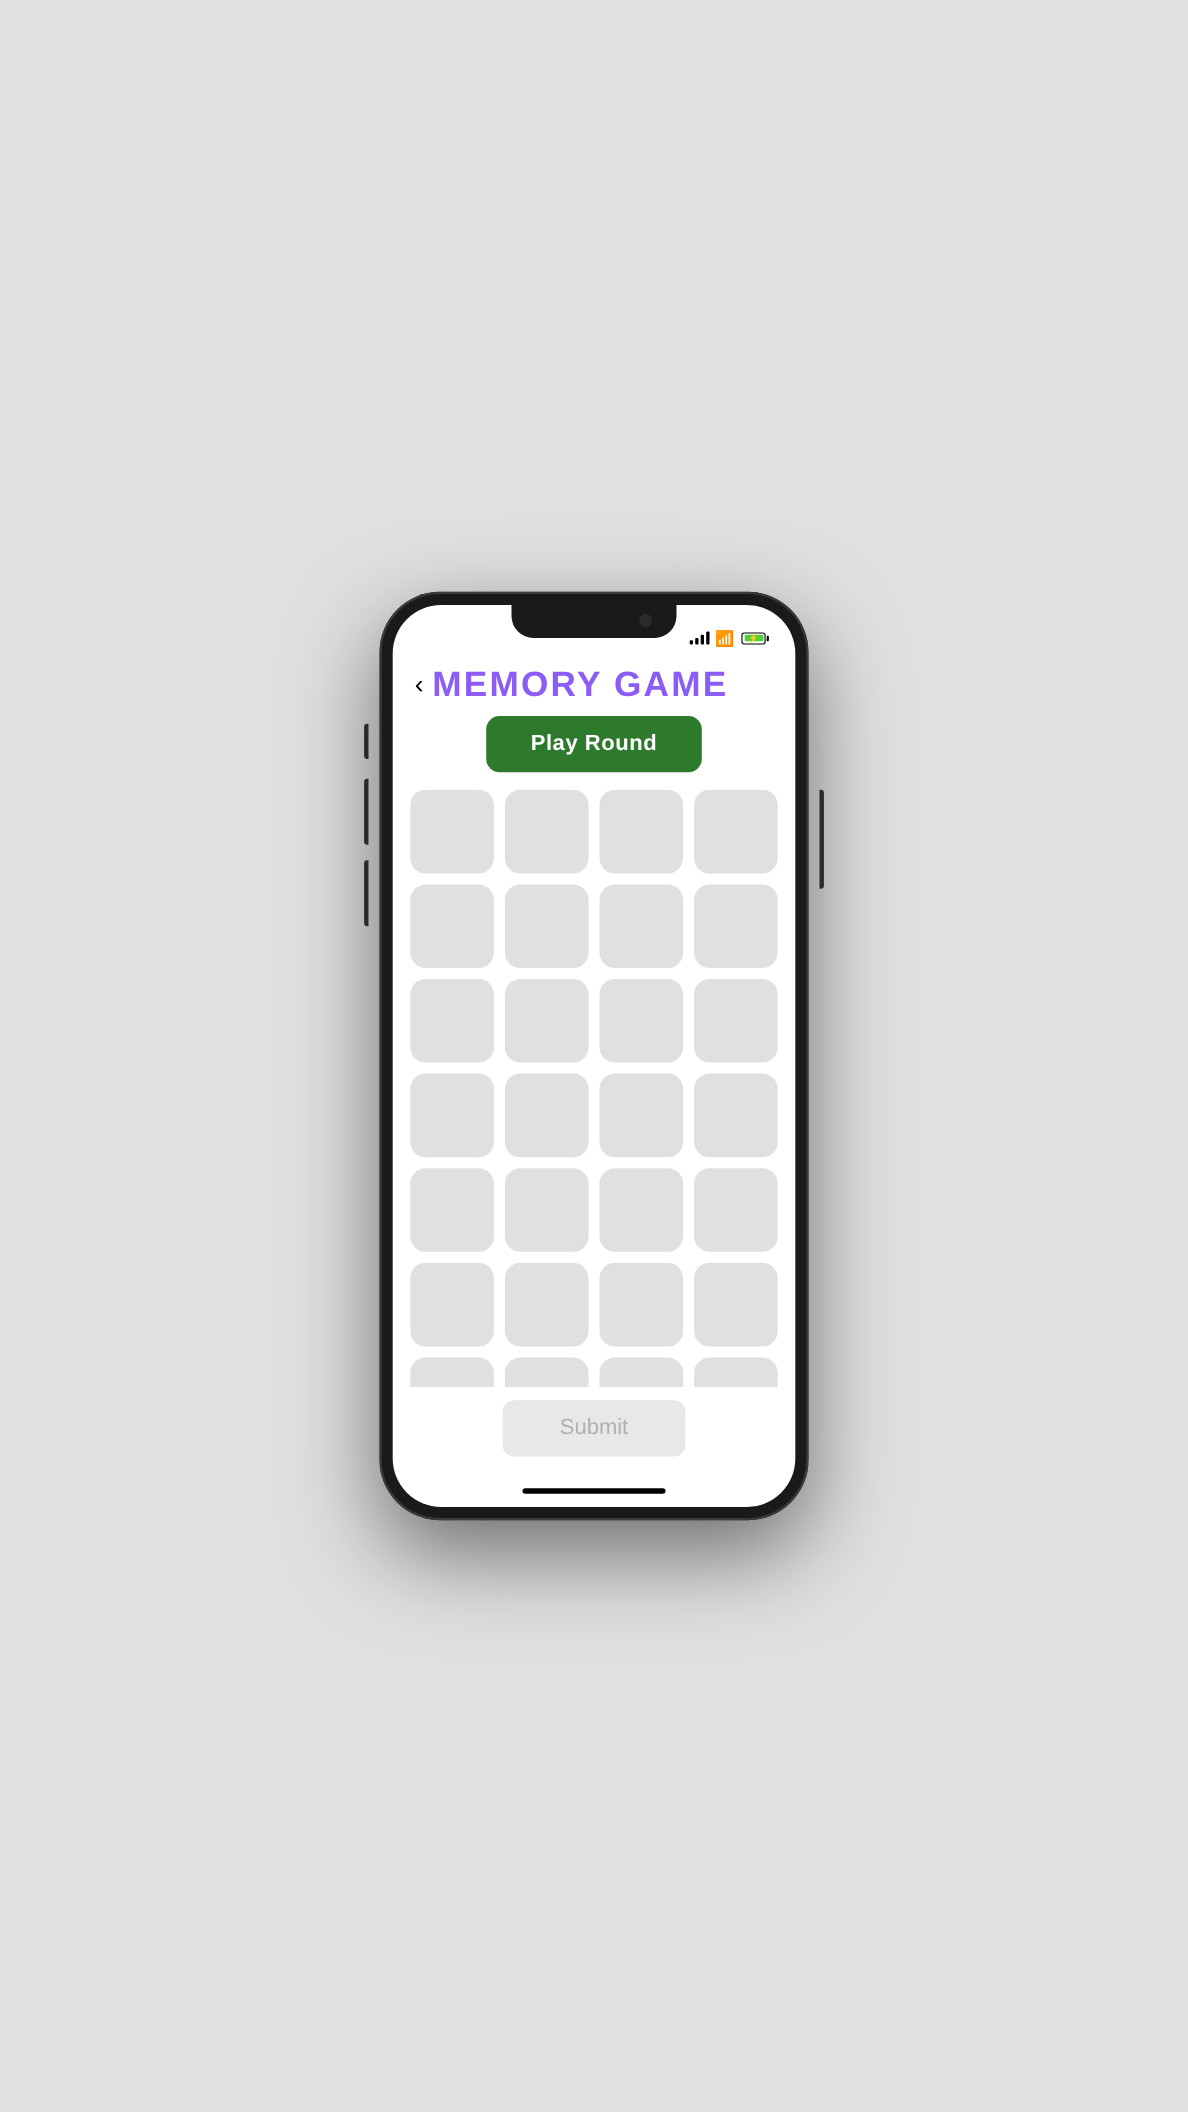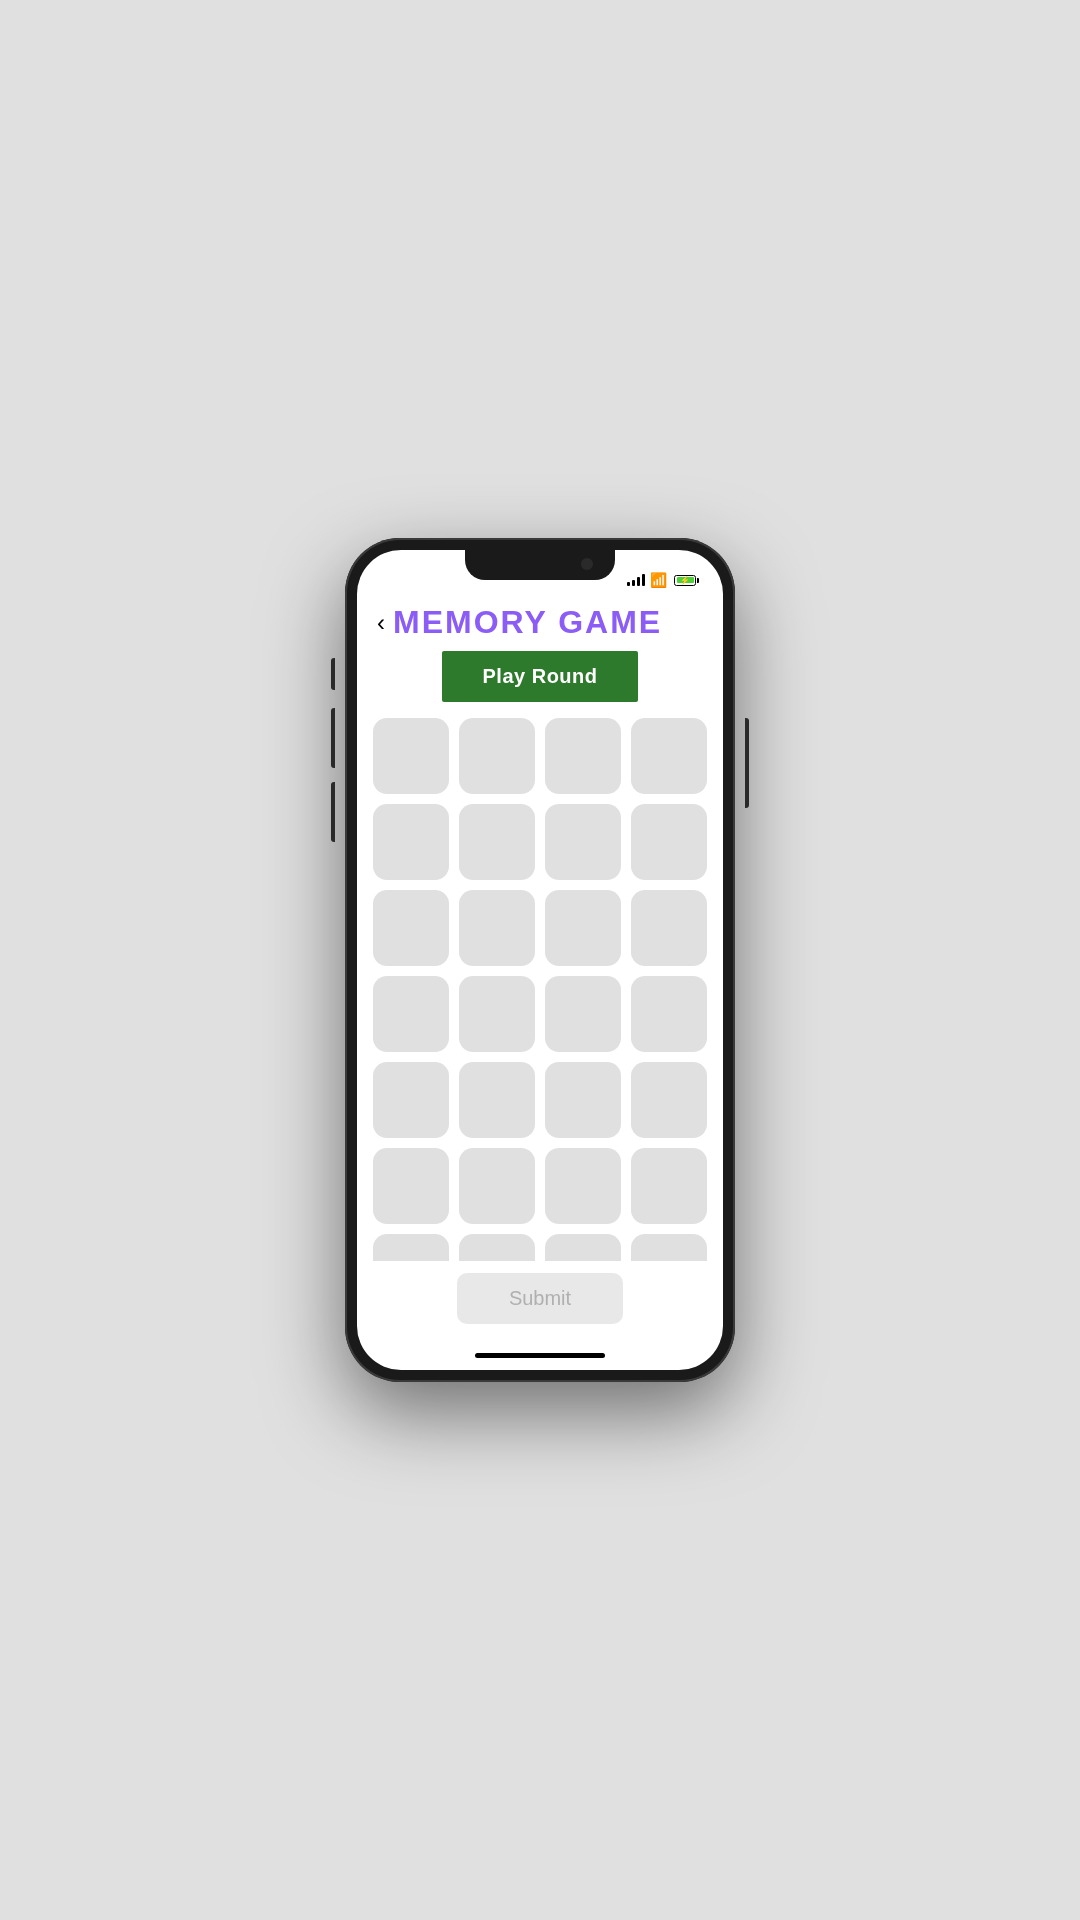--- a/index.html
+++ b/index.html
@@ -178,21 +178,21 @@
       display: flex;
       justify-content: center;
       padding: 0 20px 16px;
       flex-shrink: 0;
     }
 
     .play-round-btn {
       background: #2d7a2d;
       color: #fff;
       border: none;
-      border-radius: 2px;
+      border-radius: 12px;
       padding: 14px 40px;
       font-size: 20px;
       font-weight: 600;
       cursor: pointer;
       letter-spacing: 0.5px;
     }
 
     
     .grid-container {
       flex: 1;

